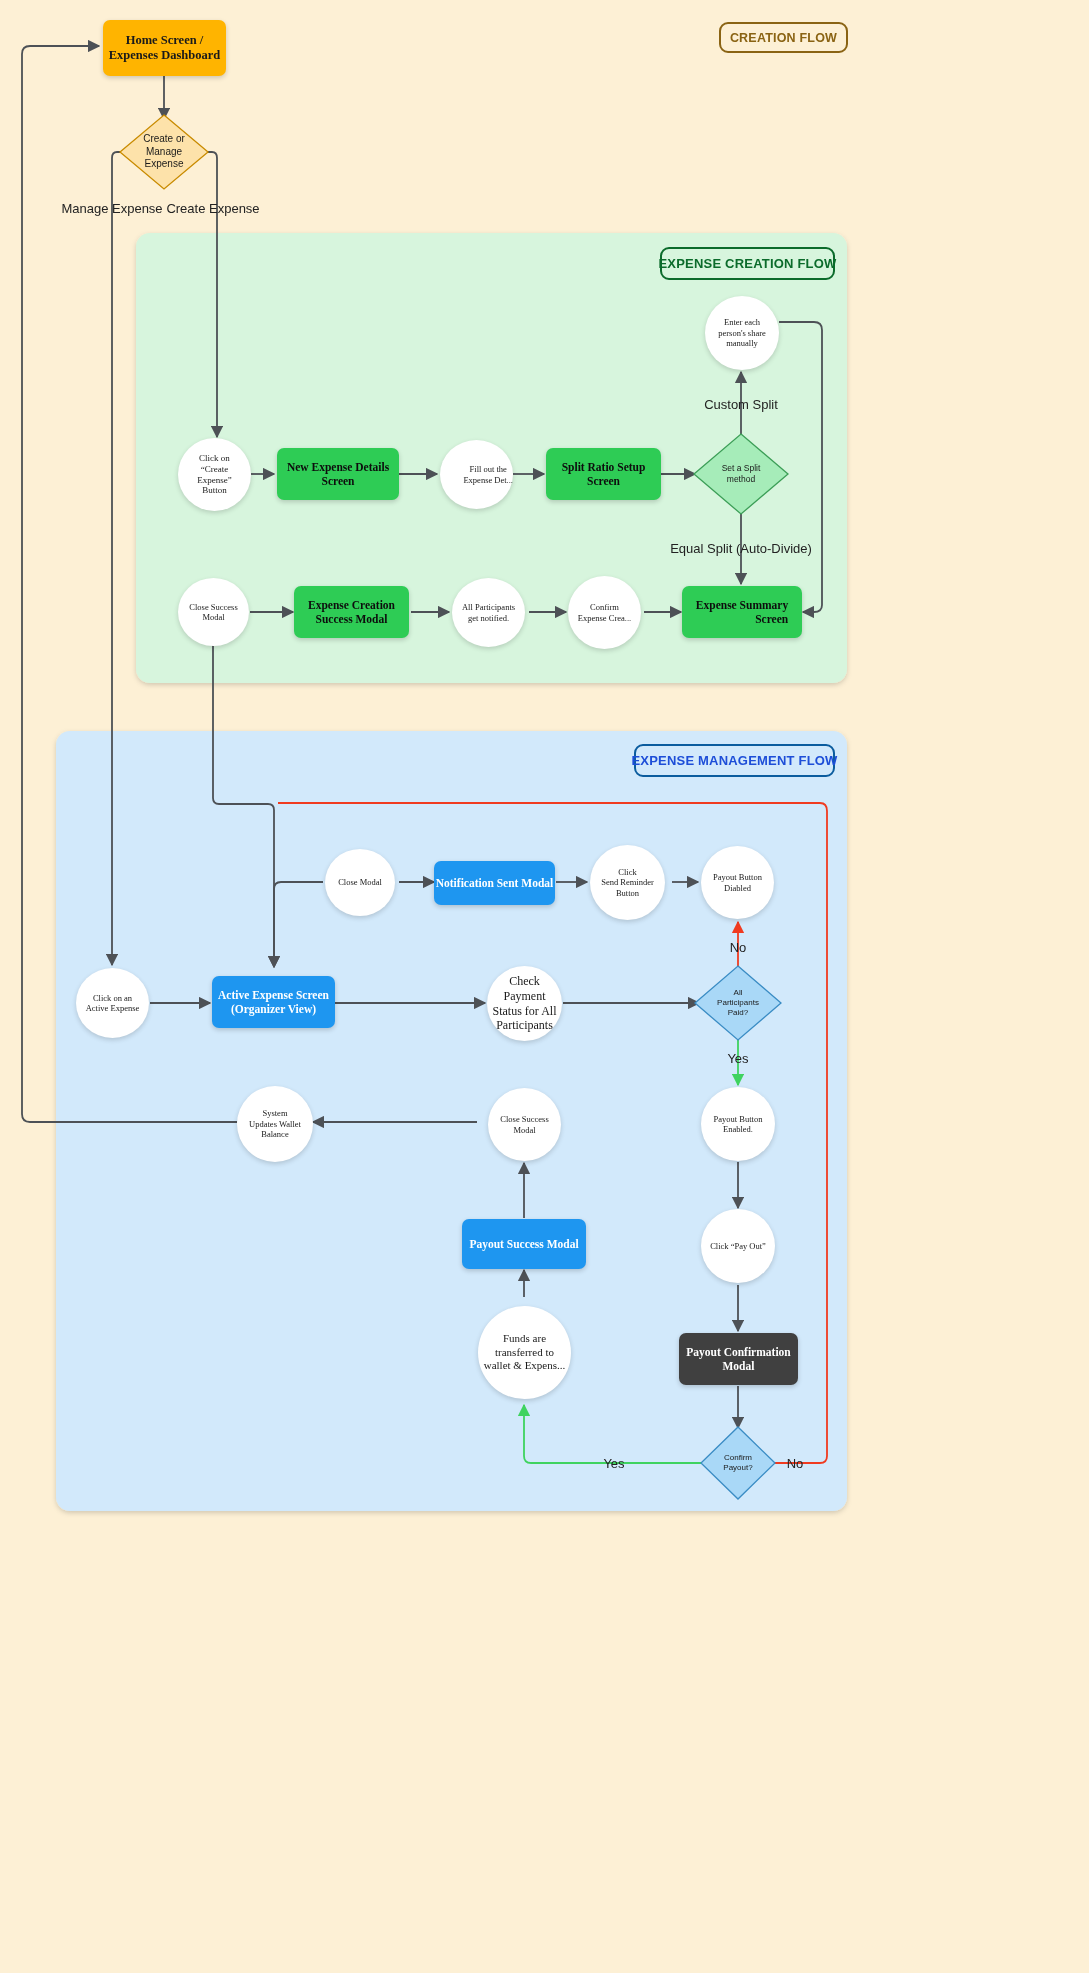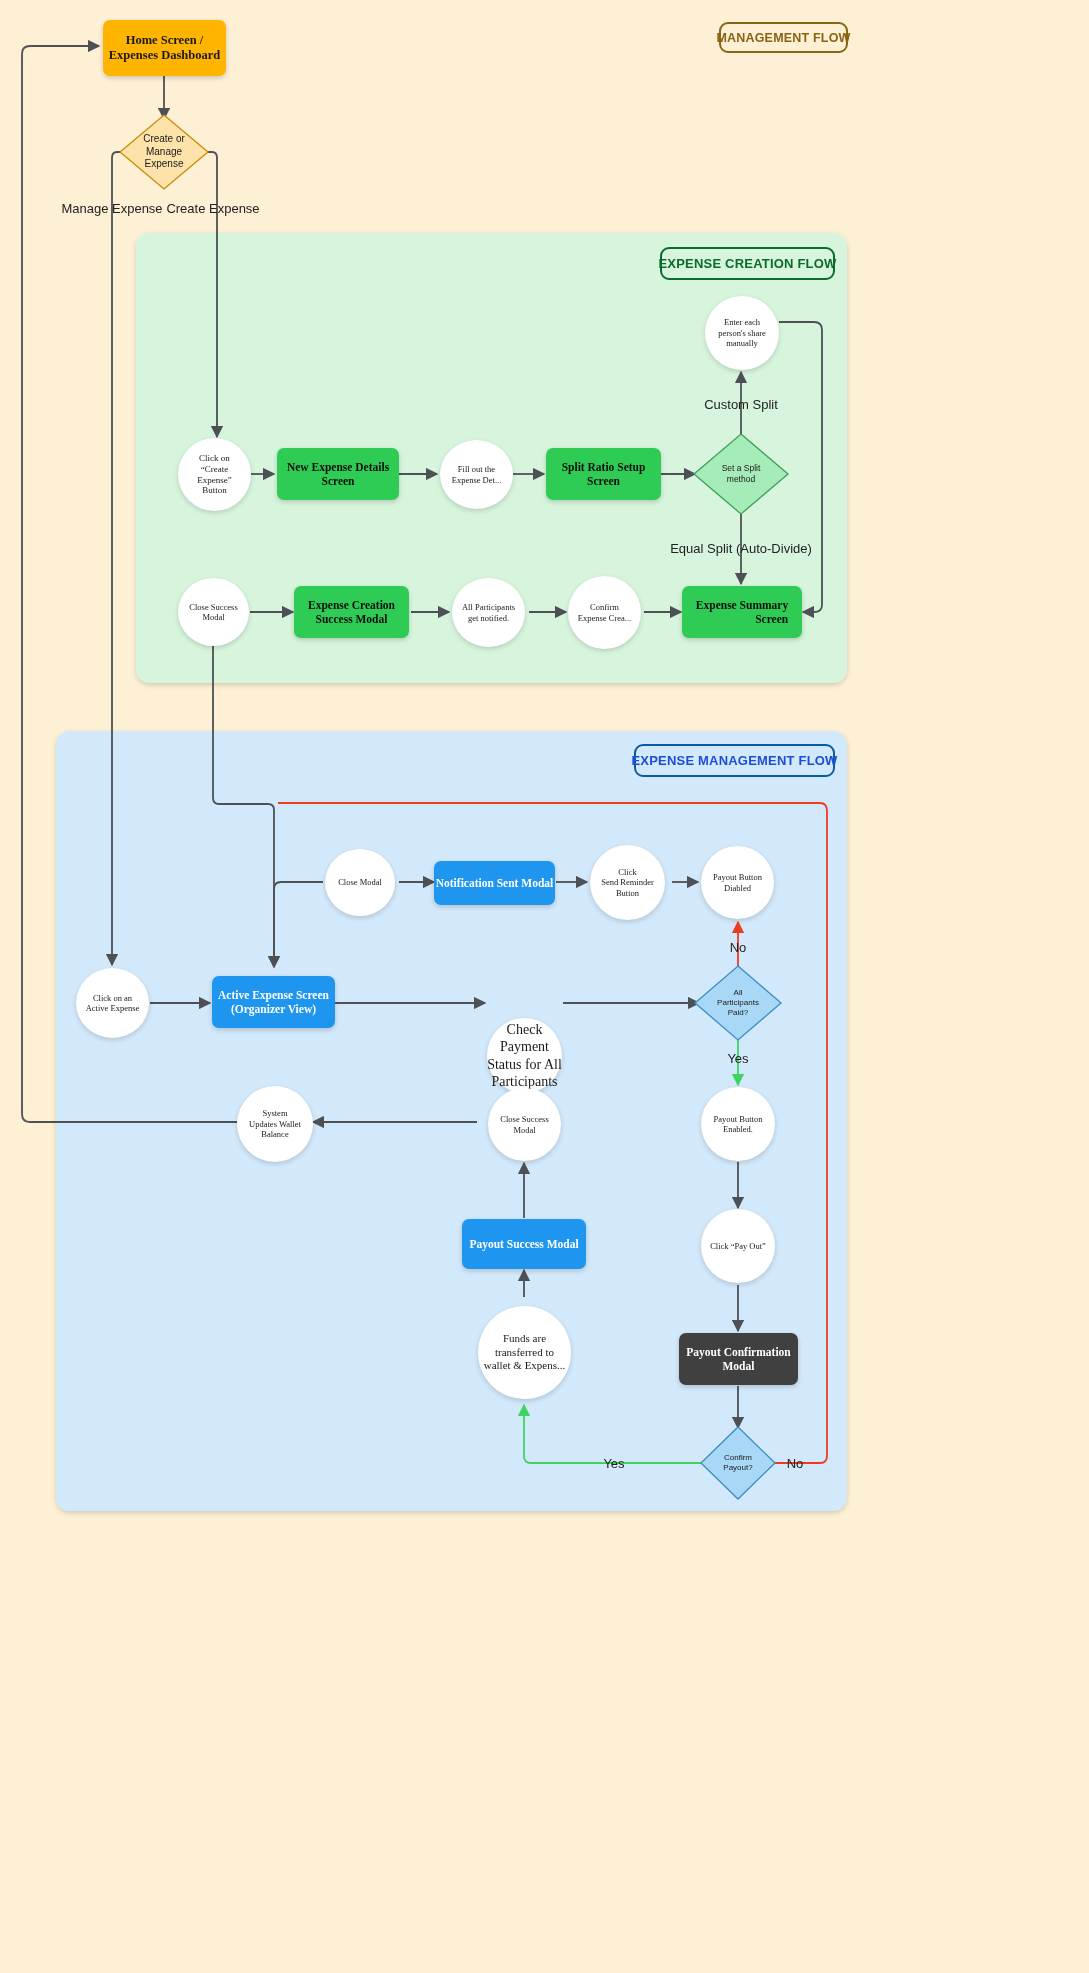--- a/index.html
+++ b/index.html
@@ -119,21 +119,21 @@
   <path d="M524,1218 L524,1163" stroke="#4d5156" stroke-width="1.8" fill="none" marker-end="url(#ah)"></path>
   <path d="M477,1122 L313,1122" stroke="#4d5156" stroke-width="1.8" fill="none" marker-end="url(#ah)"></path>
 
   <polygon points="164,115 208,152 164,189 120,152" fill="#fde2aa" stroke="#c98b00" stroke-width="1.3"></polygon>
   <polygon points="741,434 788,474 741,514 694,474" fill="#a6ecb9" stroke="#3c9e57" stroke-width="1.3"></polygon>
   <polygon points="738,966 781,1003 738,1040 695,1003" fill="#a9d8f7" stroke="#3a8cc4" stroke-width="1.3"></polygon>
   <polygon points="738,1427 775,1463 738,1499 701,1463" fill="#a9d8f7" stroke="#3a8cc4" stroke-width="1.3"></polygon>
 </svg>
 
 <div class="band-label" style="left:719px;top:22px;width:125px;height:27px;border:2px solid #8a6313;color:#8a6313;font-size:12.5px;">
-  <span>MANAGEMENT FLOW</span>
+  <span>CREATION FLOW</span>
 </div>
 
 <div class="band-label" style="left:660px;top:247px;width:171px;height:29px;border:2px solid #0b6b2b;color:#0b6b2b;font-size:13px;">
   <span>EXPENSE CREATION FLOW</span>
 </div>
 
 <div class="band-label" style="left:634px;top:744px;width:197px;height:29px;border:2px solid #0b5c9e;color:#1d4ed8;font-size:13px;">
   <span>EXPENSE MANAGEMENT FLOW</span>
 </div>
 
@@ -156,21 +156,21 @@
 “Create
 Expense”
 Button</span>
 </div>
 
 <div class="node n-rect" style="left:277px;top:448px;width:122px;height:52px;background:#2ecc55;color:#0d0d0d;font-size:11.5px;white-space:pre-line;">
   <span>New Expense Details
 Screen</span>
 </div>
 
-<div class="node n-circle" style="left:440px;top:440px;width:73px;height:69px;font-size:8.5px;white-space:pre-line;">
+<div class="node n-circle" style="left:440px;top:440px;width:73px;height:69px;font-size:8.5px;white-space:pre-line;justify-content:flex-end;">
   <span>Fill out the
 Expense Det...</span>
 </div>
 
 <div class="node n-rect" style="left:546px;top:448px;width:115px;height:52px;background:#2ecc55;color:#0d0d0d;font-size:11.5px;white-space:pre-line;">
   <span>Split Ratio Setup
 Screen</span>
 </div>
 
 <div class="n-diamond" style="left:694px;top:434px;width:94px;height:80px;">
@@ -215,21 +215,21 @@
 <div class="node n-circle" style="left:76px;top:968px;width:73px;height:70px;font-size:8.5px;white-space:pre-line;">
   <span>Click on an
 Active Expense</span>
 </div>
 
 <div class="node n-rect" style="left:212px;top:976px;width:123px;height:52px;background:#1e96f0;color:#ffffff;font-size:11.5px;white-space:pre-line;">
   <span>Active Expense Screen
 (Organizer View)</span>
 </div>
 
-<div class="node n-circle" style="left:487px;top:1018px;width:75px;height:75px;font-size:14px;white-space:pre-line;">
+<div class="node n-circle" style="left:487px;top:966px;width:75px;height:75px;font-size:12px;white-space:pre-line;">
   <span>Check Payment
 Status for All
 Participants</span>
 </div>
 
 <div class="n-diamond" style="left:695px;top:966px;width:86px;height:74px;">
   <div class="dlabel" style="font-size:8px;white-space:pre-line;">All
 Participants
 Paid?</div>
 </div>

